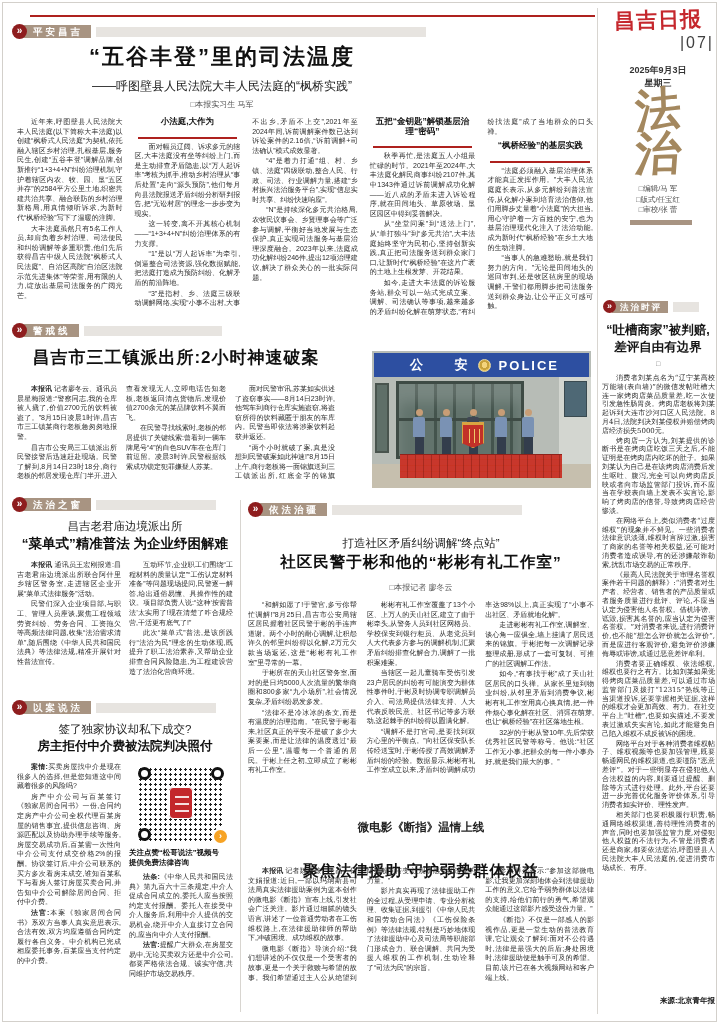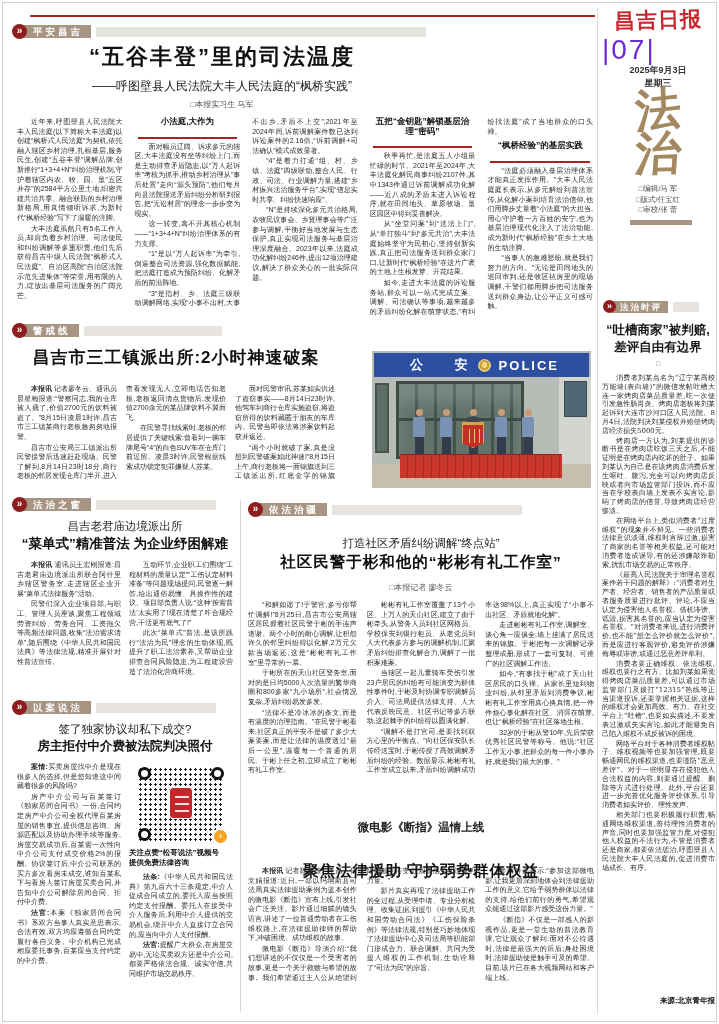--- a/index.html
+++ b/index.html
@@ -34,21 +34,21 @@
   .cols-2 { column-count:2; column-gap:8px; }
   .serif-body { font-family:"DejaVu Serif",serif; line-height:8.8px; }
 
   .vrule { position:absolute; width:1px; background:#d8d5d0; }
   #top-rule { position:absolute; left:30px; top:15px; width:565px; height:2px; background:#ae211e; }
 
   
   #masthead { left:602px; top:6px; width:112px; text-align:center; color:#c5272d;
               font-family:"DejaVu Serif",serif; font-weight:bold; font-size:21px; letter-spacing:1px;
               transform:rotate(-1.5deg); }
-  #pageno { left:602px; top:34px; width:112px; text-align:left; font-size:28px; color:#6d28d9; letter-spacing:2px; }
+  #pageno { left:602px; top:34px; width:112px; text-align:right; font-size:16px; color:#404040; letter-spacing:2px; }
   #pub-date { left:602px; top:64px; width:112px; text-align:center; font-size:9px; font-weight:bold; color:#333; }
   #pub-weekday { left:602px; top:77px; width:112px; text-align:center; font-size:9px; font-weight:bold; color:#333; }
   #fz-callig { left:602px; top:86px; width:112px; text-align:center; color:#a4885f;
                font-family:"DejaVu Serif",serif; font-weight:bold; }
   #fz-callig .cal { font-size:46px; line-height:46px; }
   #fz-callig .cal1 { transform:rotate(-6deg) skewX(-4deg); }
   #fz-callig .cal2 { transform:rotate(-2deg) skewX(-6deg); margin-top:-2px; }
   #credits { left:602px; top:184px; width:112px; text-align:center; font-size:7.5px; line-height:10.5px; color:#555; }
   #credit-bar { left:630px; top:220px; width:62px; height:5px; background:#a89482; }
 

